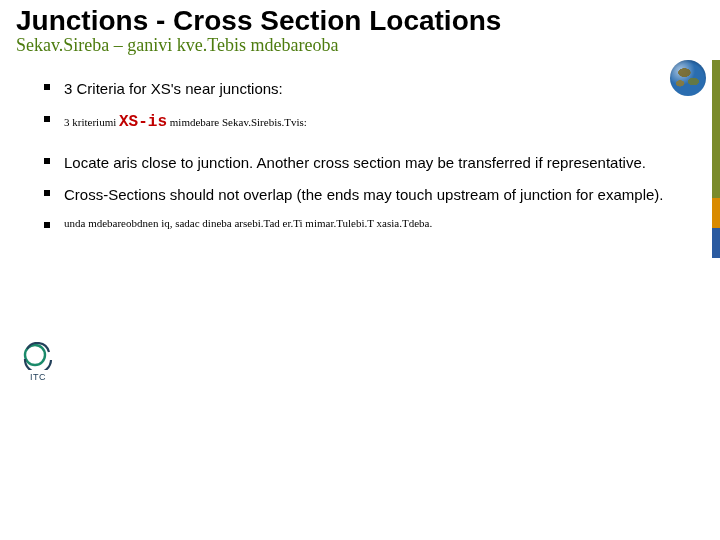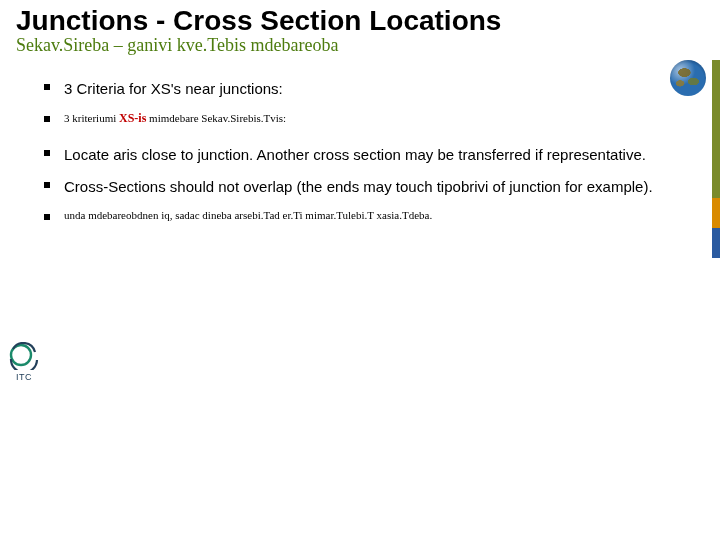--- a/index.html
+++ b/index.html
@@ -53,22 +53,22 @@
   .major {
     font-family: "Comic Sans MS", "Comic Sans", cursive, sans-serif;
     font-size: 15px;
   }
   .minor {
     font-family: "Sylfaen", "Times New Roman", serif;
     font-size: 11px;
   }
   .xs-red {
     color: #c00000;
-    font-family: Liberation Serif, serif;
-    font-size: 12px;
+    font-family: Liberation Mono, monospace;
+    font-size: 16px;
     font-weight: bold;
   }
   .gap-sm { margin-bottom: 2px; }
   .gap-md { margin-bottom: 10px; }
   .stripe {
     position: absolute;
     right: 0;
     width: 8px;
   }
   .stripe.olive { top: 60px;  height: 138px; background: #7a8a2a; }
@@ -92,21 +92,21 @@
     border-radius:50%;
     background:
       radial-gradient(ellipse 10px 7px at 40% 35%, #7a6a2a 0 60%, transparent 65%),
       radial-gradient(ellipse 9px 6px at 65% 60%, #6a7a3a 0 60%, transparent 65%),
       radial-gradient(ellipse 7px 5px at 28% 65%, #8a7a3a 0 60%, transparent 65%);
     mix-blend-mode: normal;
     opacity:.9;
   }
   .logo {
     position: absolute;
-    left: 2px;
+    left: 16px;
     bottom: 18px;
     width: 44px;
     text-align: center;
   }
   .logo svg { display:block; margin:0 auto; }
   .logo .lab {
     font-family: Arial, sans-serif;
     font-size: 9px;
     color: #23405a;
     letter-spacing: .5px;
@@ -142,21 +142,21 @@
     </div>
 
     <div class="bul gap-sm">
       <span class="sq"></span>
       <span class="txt major">Locate aris close to junction. Another cross section may be transferred if representative.</span>
     </div>
 
 
     <div class="bul gap-sm">
       <span class="sq"></span>
-      <span class="txt major">Cross-Sections should not overlap (the ends may touch tipobrivi of junction for example).</span>
+      <span class="txt major">Cross-Sections should not overlap (the ends may touch upstream of junction for example).</span>
     </div>
 
 
 
     <div class="bul">
       <span class="sq"></span>
       <span class="txt minor">unda mdebareobdnen iq, sadac dineba arsebi.Tad er.Ti mimar.Tulebi.T xasia.Tdeba.</span>
     </div>
 
   </div>

